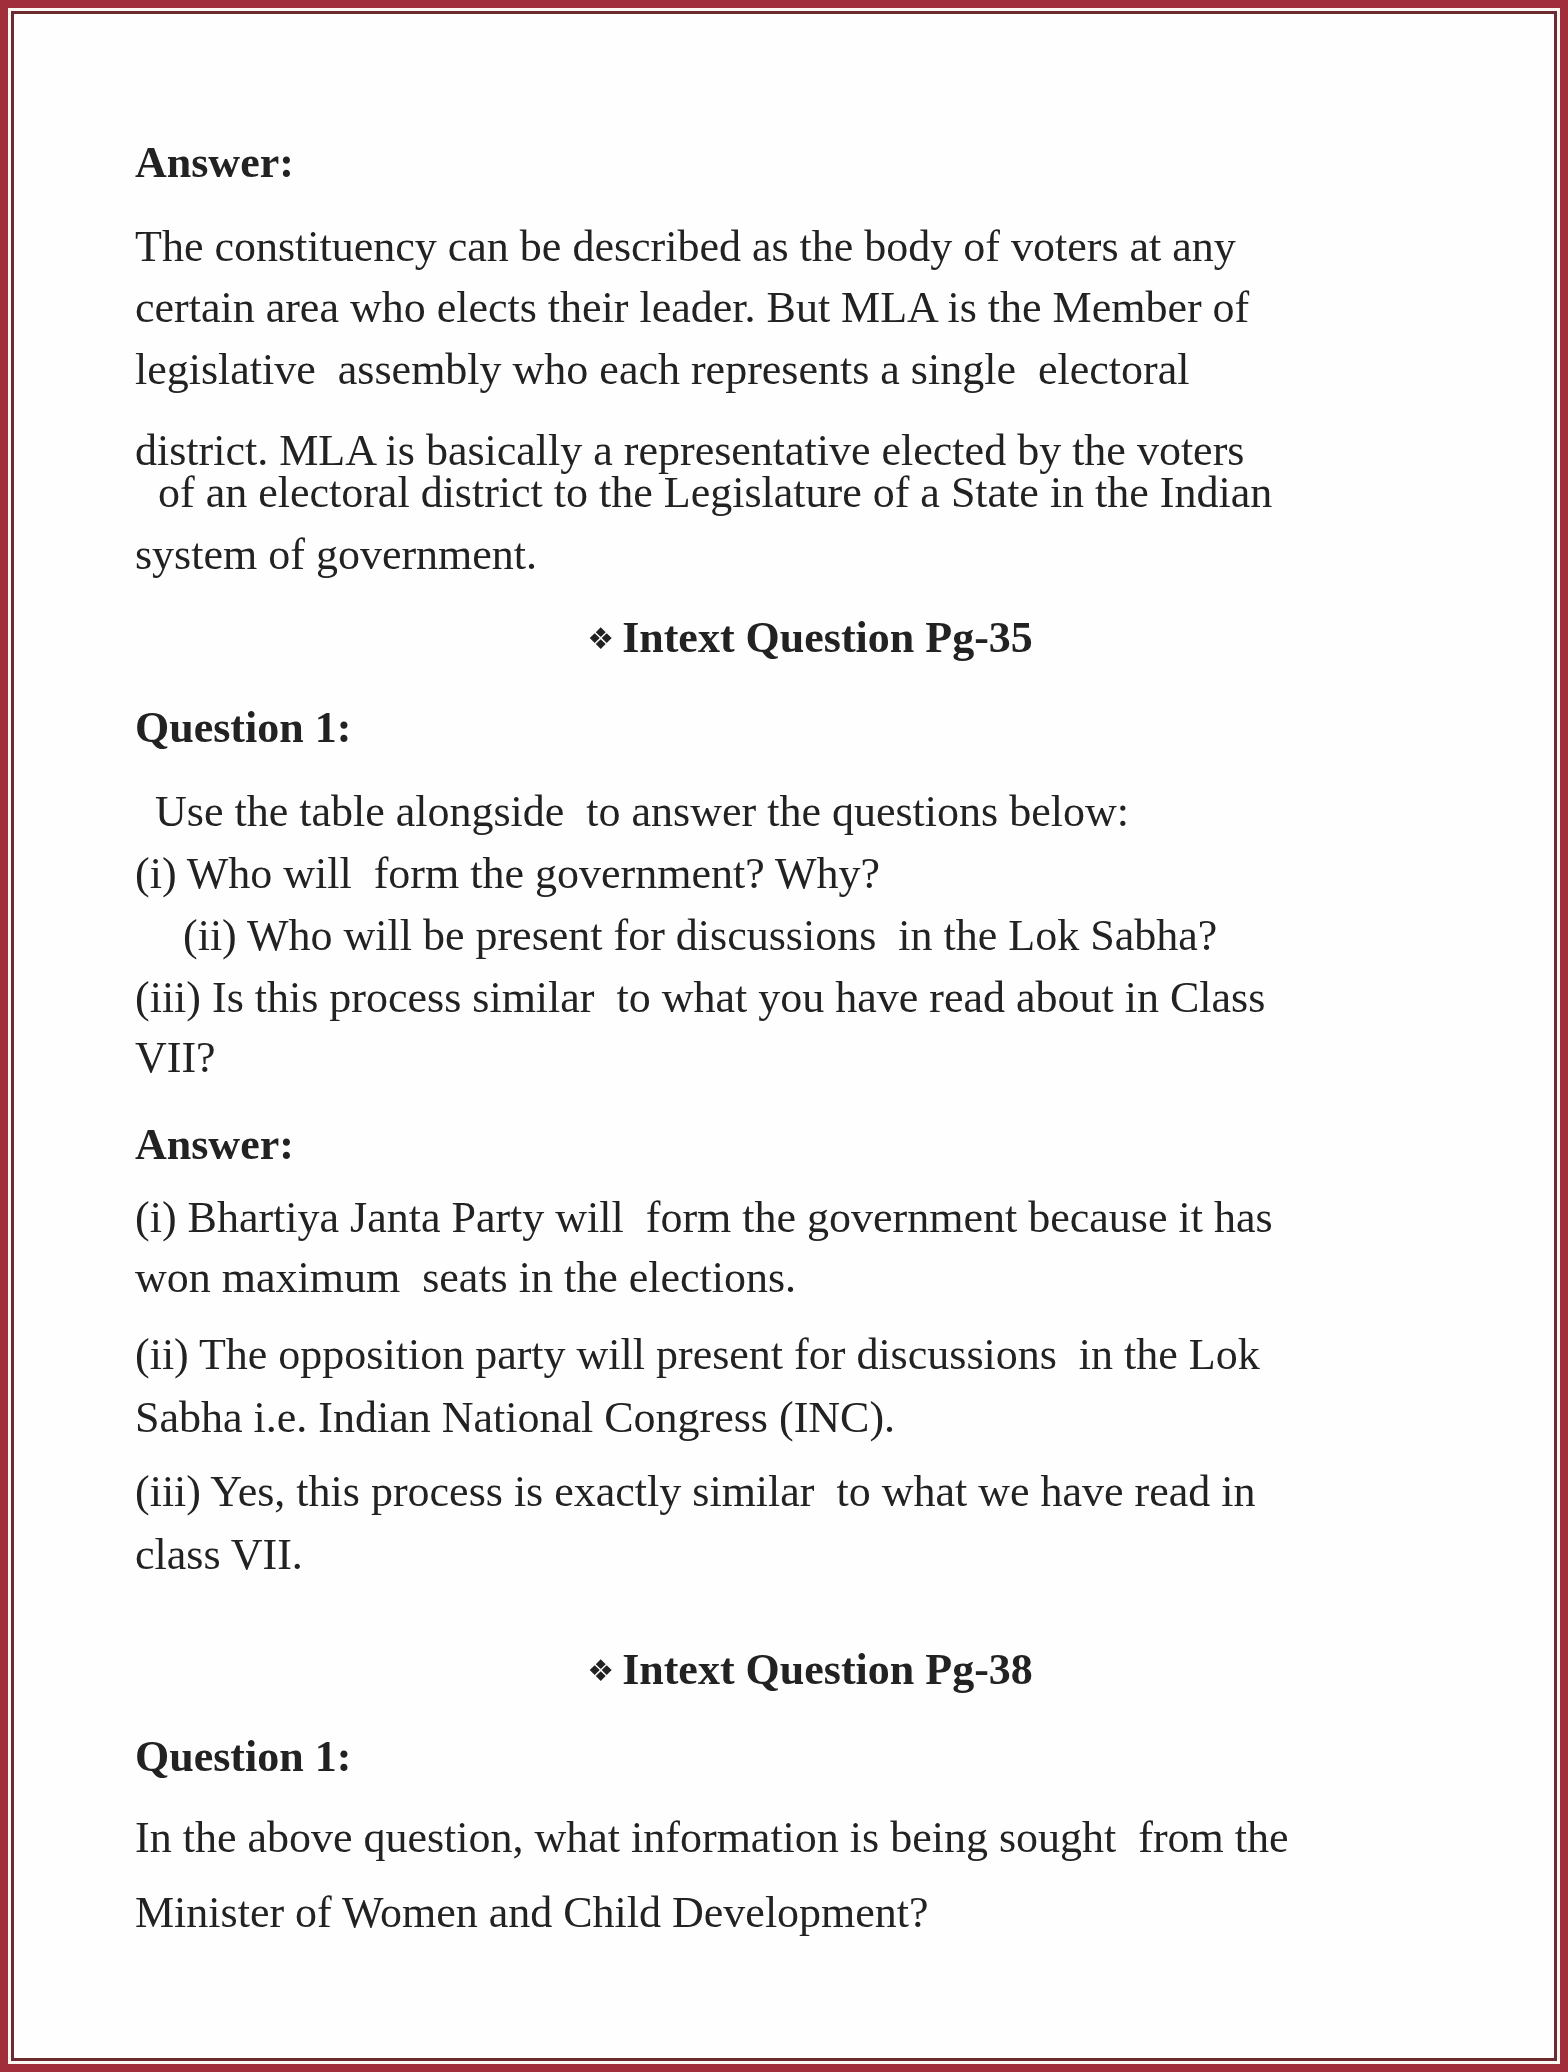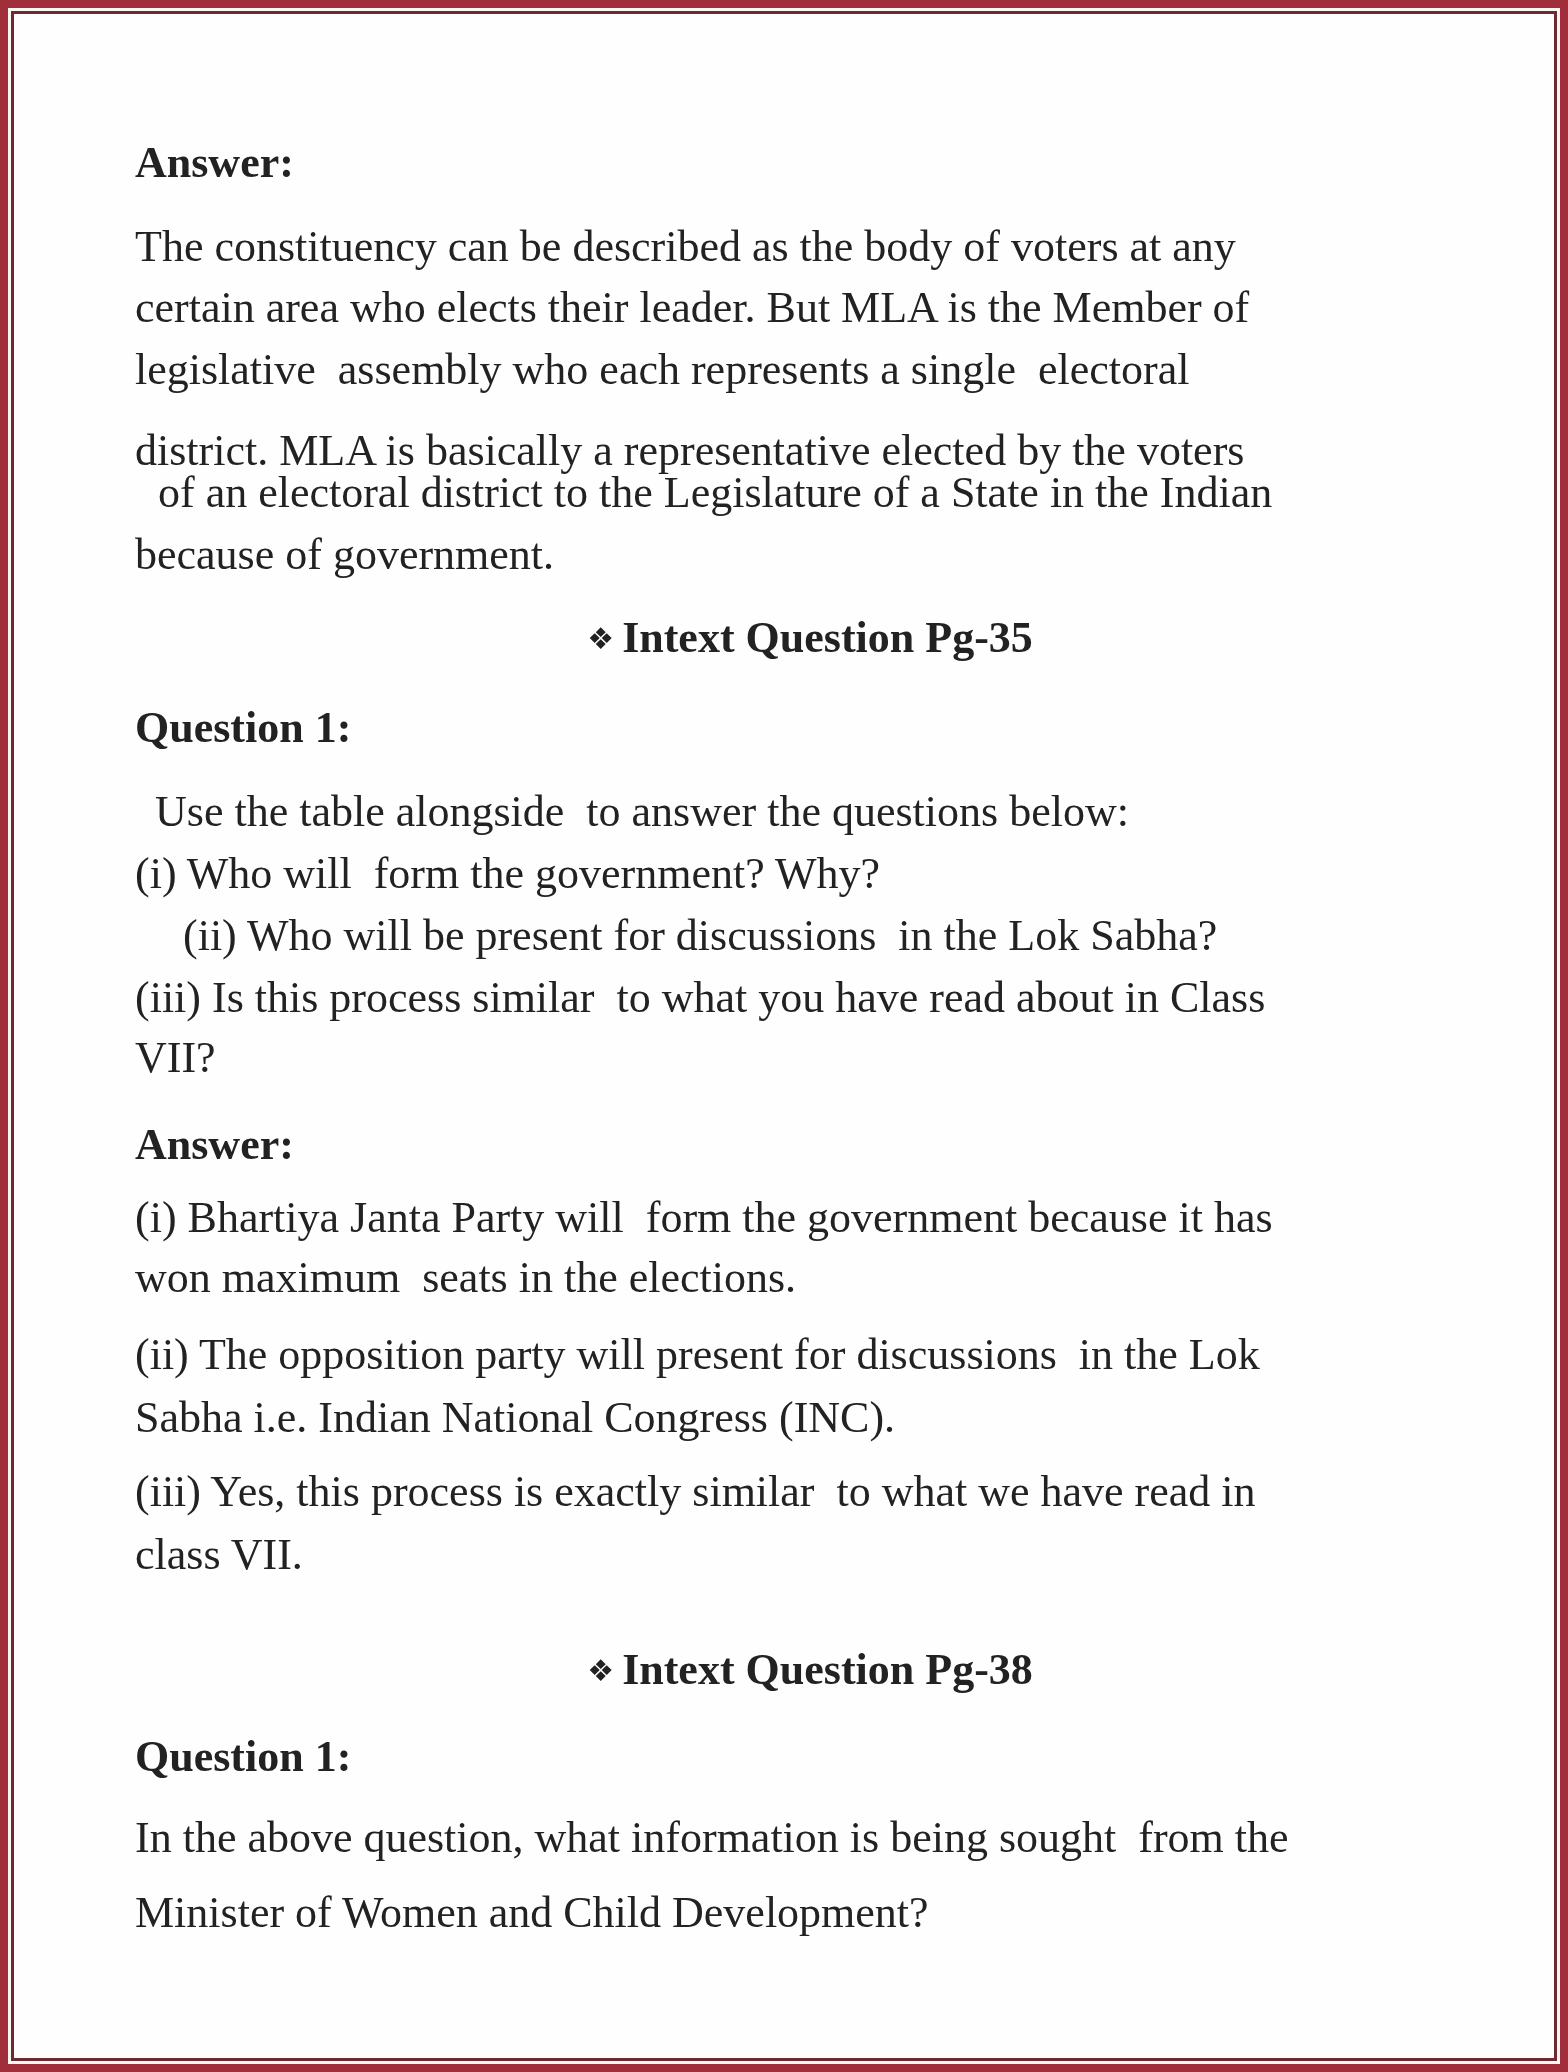--- a/index.html
+++ b/index.html
@@ -23,21 +23,21 @@
 <div id="content">
     <div>
       <div class="line bold" style="top: 132px;"><span>Answer:</span></div>
     </div>
     <div>
       <div class="line" style="top: 216px;"><span>The constituency can be described as the body of voters at any</span></div>
       <div class="line" style="top: 277px;"><span>certain area who elects their leader. But MLA is the Member of</span></div>
       <div class="line" style="top: 339px;"><span>legislative  assembly who each represents a single  electoral</span></div>
       <div class="line" style="top: 400px; margin-top: 20px;"><span>district. MLA is basically a representative elected by the voters</span></div>
       <div class="line" style="top: 462px; margin-left: 23px;"><span>of an electoral district to the Legislature of a State in the Indian</span></div>
-      <div class="line" style="top: 524px;"><span>because of government.</span></div>
+      <div class="line" style="top: 524px;"><span>system of government.</span></div>
     </div>
     <div>
       <div class="line heading" style="top: 607px;"><span class="diamond">❖</span><span>Intext Question Pg-35</span></div>
     </div>
     <div>
       <div class="line bold" style="top: 697px;"><span>Question 1:</span></div>
     </div>
     <div>
       <div class="line" style="top: 781px; margin-left: 20px;"><span>Use the table alongside  to answer the questions below:</span></div>
       <div class="line" style="top: 843px;"><span>(i) Who will  form the government? Why?</span></div>

